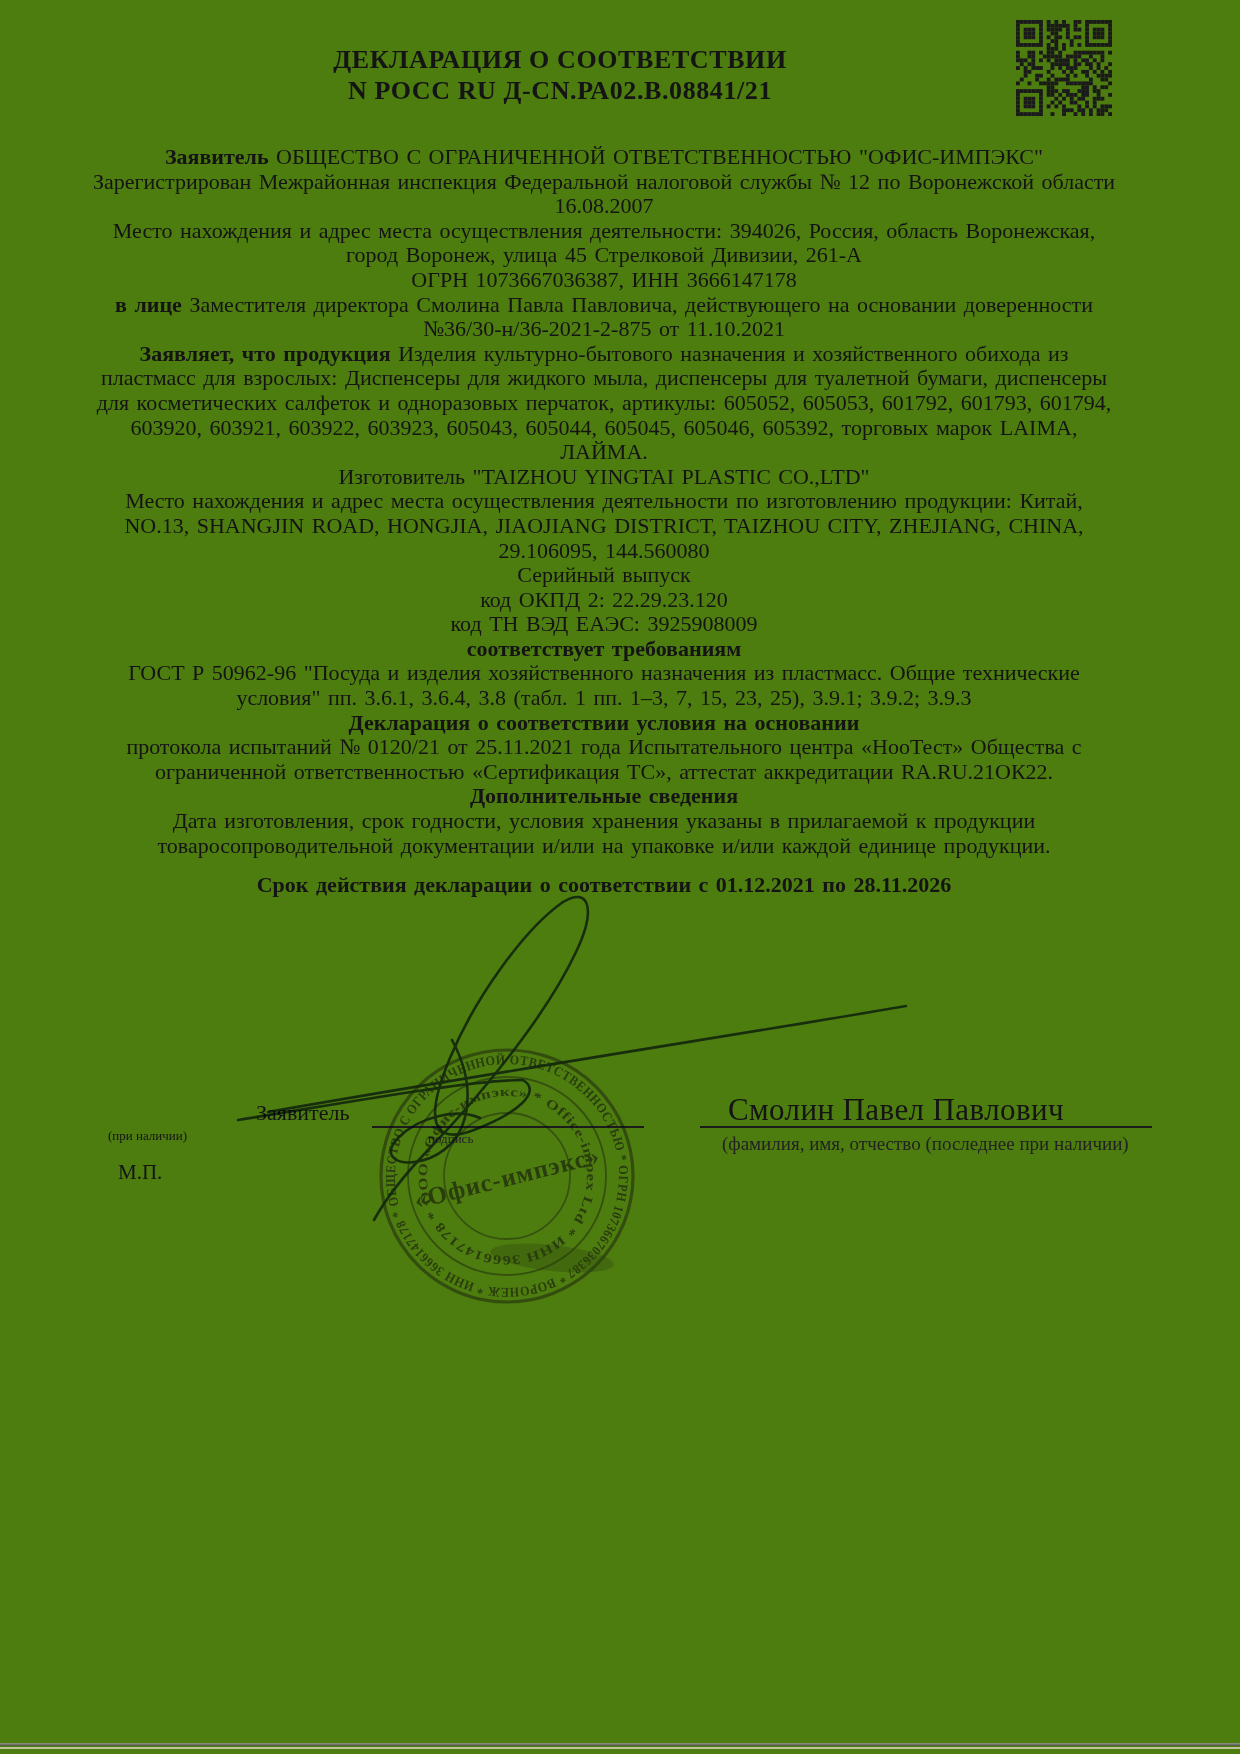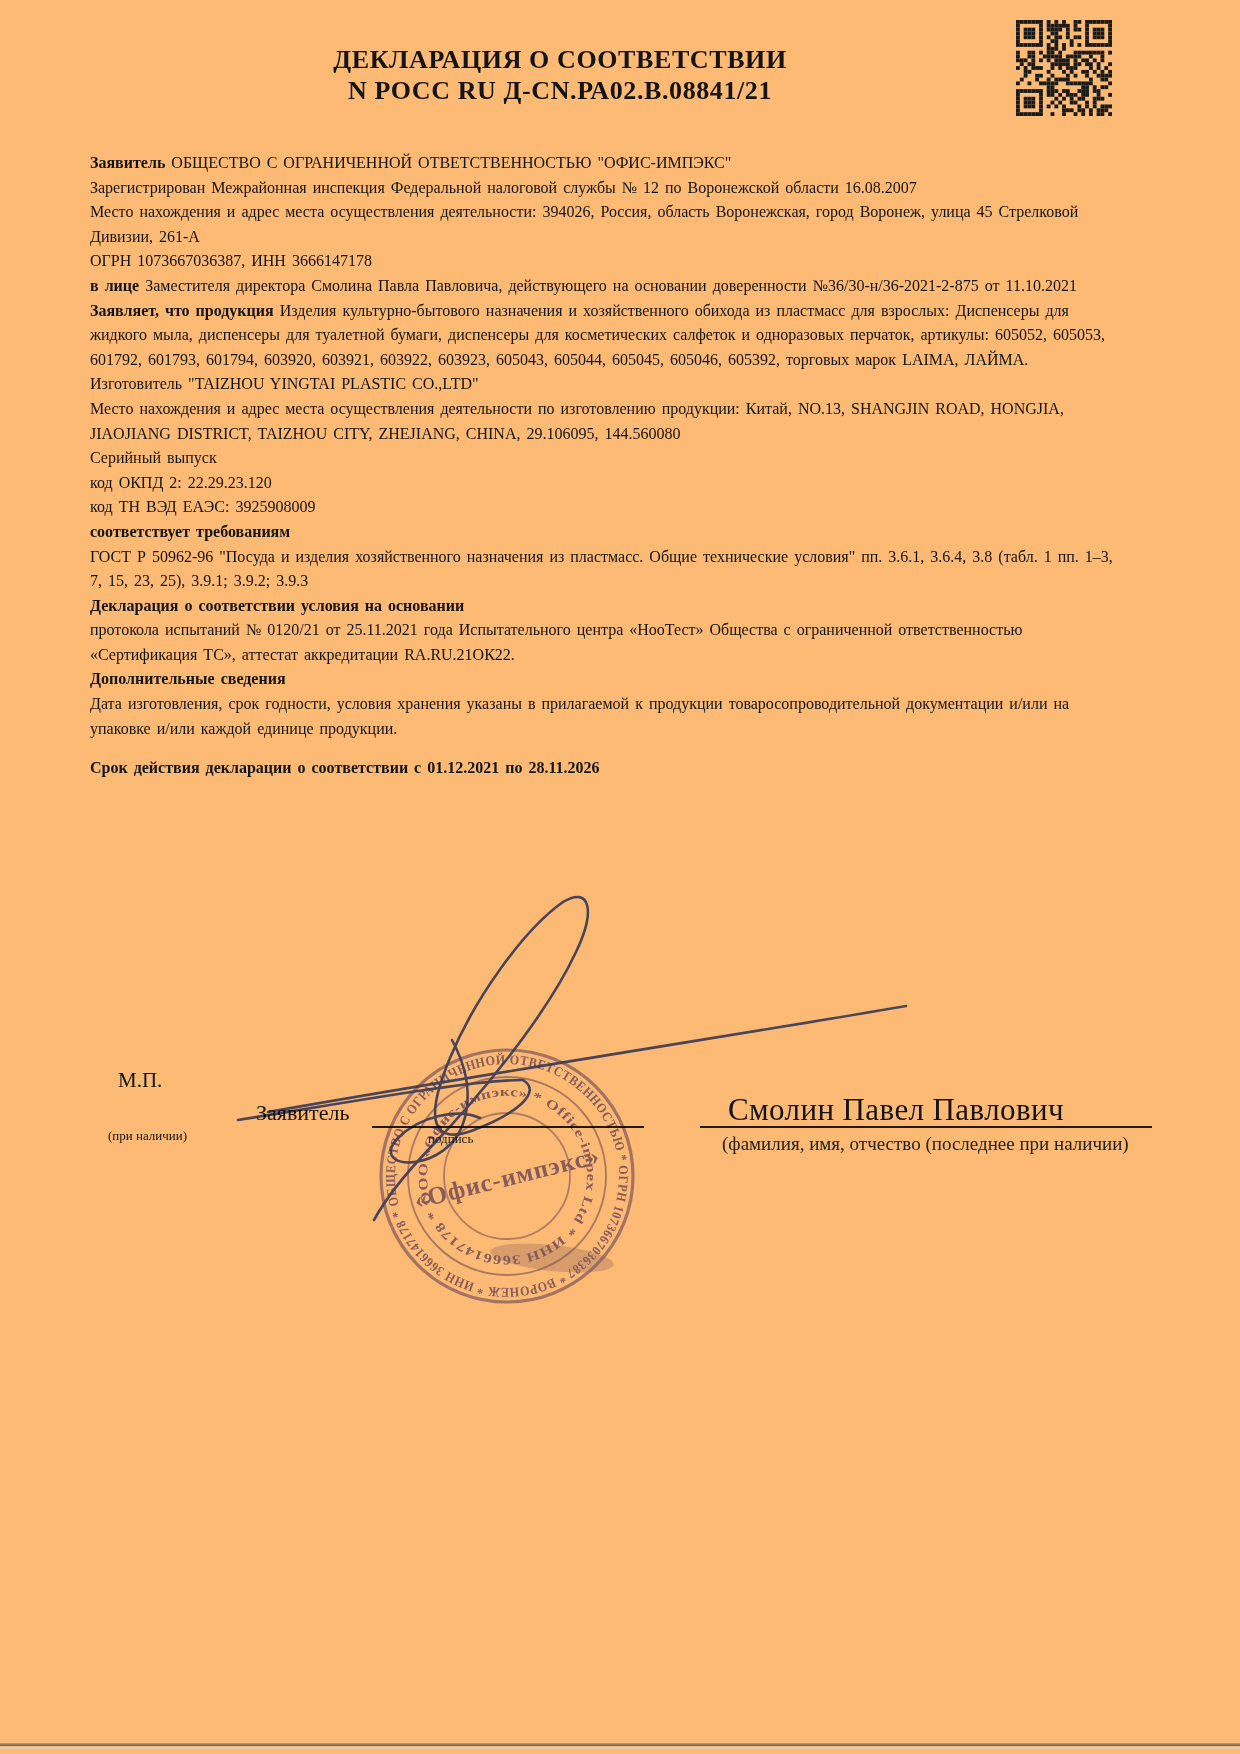--- a/index.html
+++ b/index.html
@@ -1,39 +1,39 @@
 <!DOCTYPE html>
 <html><head>
 <meta charset="utf-8">
 <style>
   html,body{margin:0;padding:0;background:#e9e9e9;}
   .page{
     position:relative;width:1240px;height:1754px;margin:0 auto;
-    background:#fdba74;overflow:hidden;
+    background:#4d7c0f;overflow:hidden;
     font-family:"Liberation Serif", "DejaVu Serif", serif;
     color:#141414;
   }
   
   .title{
     position:absolute;top:44px;left:0;width:1120px;text-align:center;
     font-weight:bold;font-size:26px;line-height:31px;letter-spacing:.6px;
   }
   
   .qr{position:absolute;left:1016px;top:20px;width:96px;height:96px;}
   
   .content{
-    position:absolute;left:90px;top:151px;width:1028px;
-    font-size:16px;line-height:24.6px;word-spacing:2px;
+    position:absolute;left:90px;top:145px;width:1028px;
+    font-size:22px;line-height:24.6px;word-spacing:2px;text-align:center;
   }
   .content p.para{margin:0;padding:0;}
   .content p.gap{margin-top:15px;}
   .b{font-weight:bold;}
   
   .sig{position:absolute;font-size:22px;}
-  .mp-label{left:118px;top:1068px;font-size:21px;}
+  .mp-label{left:118px;top:1160px;font-size:21px;}
   .mp-note{left:108px;top:1128px;font-size:13px;}
   .applicant-label{left:256px;top:1100px;}
   .sig-line{position:absolute;border-top:2px solid #1c1c1c;height:0;}
   .line1{left:372px;top:1126px;width:272px;}
   .line2{left:700px;top:1126px;width:452px;}
   .sign-caption{left:428px;top:1131px;font-size:13px;color:#222;}
   .fio-name{left:728px;top:1092px;font-size:31px;letter-spacing:.4px;}
   .fio-caption{left:722px;top:1133px;font-size:19px;color:#222;}
   
   .overlay{position:absolute;left:0;top:0;width:1240px;height:1754px;

